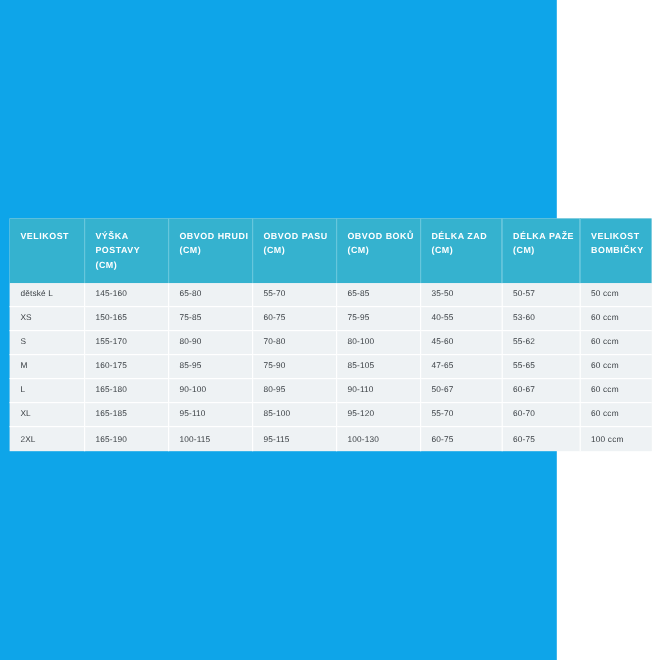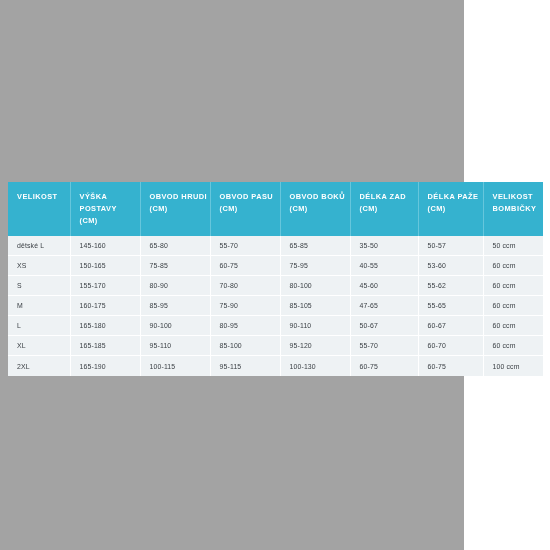--- a/index.html
+++ b/index.html
@@ -11,21 +11,21 @@
     height: 550px;
     background: #ffffff;
     font-family: "Liberation Sans", sans-serif;
     overflow: hidden;
   }
 
   #page {
     position: relative;
     width: 464px;
     height: 550px;
-    background: #a3a3a3;
+    background: #0ea5e9;
   }
 
   #size-table-wrap {
     position: absolute;
     left: 8px;
     top: 182px;
     width: 535px;
   }
 
   table.size-table {

